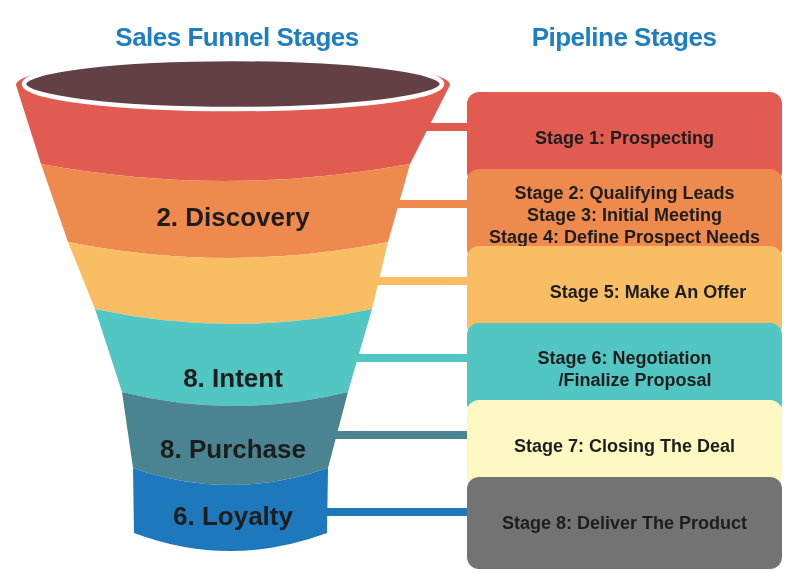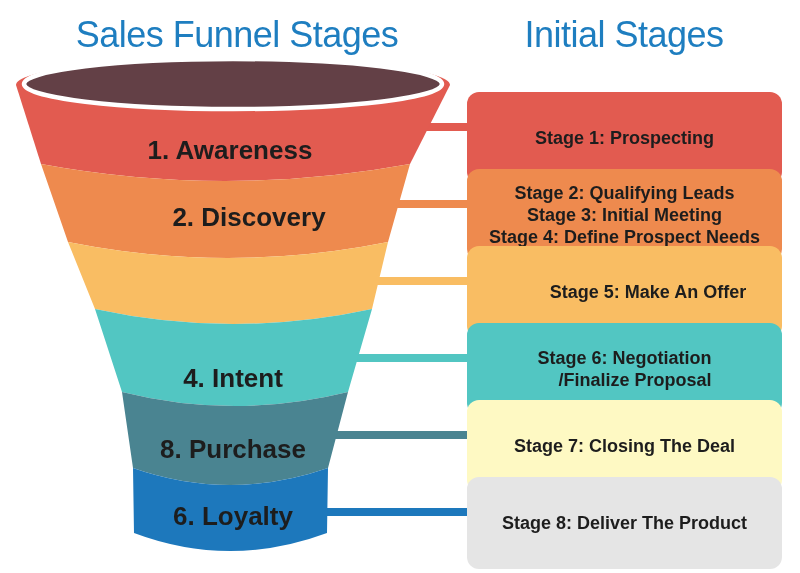--- a/index.html
+++ b/index.html
@@ -6,24 +6,24 @@
   .canvas {
     position: relative;
     width: 800px;
     height: 573px;
     background: #ffffff;
     overflow: hidden;
     font-family: "Liberation Sans", sans-serif;
   }
   .title {
     position: absolute;
-    top: 14px;
+    top: 22px;
     transform: translateX(-50%);
-    font-size: 36px;
-    font-weight: 400;
+    font-size: 26px;
+    font-weight: 700;
     letter-spacing: -0.5px;
     white-space: nowrap;
   }
   .title-left { left: 237px; }
   .title-right { left: 624px; }
 
   .funnel-svg { position: absolute; left: 0; top: 0; z-index: 2; }
 
   .funnel-label {
     position: absolute;
@@ -59,42 +59,41 @@
     white-space: pre-line;
     padding: 0 6px;
   }
 </style>
 </head>
 <body>
 
 <div class="canvas">
 
   <div class="title title-left" style="color: rgb(30, 126, 192);">Sales Funnel Stages</div>
-  <div class="title title-right" style="color: rgb(30, 126, 192);">Initial Stages</div>
+  <div class="title title-right" style="color: rgb(30, 126, 192);">Pipeline Stages</div>
 
   <div class="connector" style="left: 310px; top: 123px; width: 165px; background: rgb(226, 91, 80);"></div>
   <div class="connector" style="left: 310px; top: 200px; width: 165px; background: rgb(238, 138, 78);"></div>
   <div class="connector" style="left: 310px; top: 277px; width: 165px; background: rgb(249, 189, 99);"></div>
   <div class="connector" style="left: 300px; top: 354px; width: 175px; background: rgb(82, 198, 194);"></div>
   <div class="connector" style="left: 300px; top: 431px; width: 175px; background: rgb(74, 132, 145);"></div>
   <div class="connector" style="left: 290px; top: 508px; width: 185px; background: rgb(29, 120, 188);"></div>
 
   <svg class="funnel-svg" width="470" height="573" viewBox="0 0 470 573">
     <path d="M 16 85 A 217 27 0 0 1 450 85 L 410 164 Q 225 198 41 164 Z" fill="#E25B50"></path>
     <path d="M 41 164 Q 225 198 410 164 L 388 242 Q 228 274 68 242 Z" fill="#EE8A4E"></path>
     <path d="M 68 242 Q 228 274 388 242 L 372 309 Q 233 339 95 309 Z" fill="#F9BD63"></path>
     <path d="M 95 309 Q 233 339 372 309 L 348 392 Q 234 420 122 392 Z" fill="#52C6C2"></path>
     <path d="M 122 392 Q 234 420 348 392 L 328 468 Q 230 502 133 468 Z" fill="#4A8491"></path>
     <path d="M 133 468 Q 230 502 328 468 L 327 533 Q 230 569 134 533 Z" fill="#1D78BC"></path>
     <ellipse cx="233" cy="84" rx="209" ry="25" stroke="#FFFFFF" stroke-width="4.5" fill="#634046"></ellipse>
   </svg>
 
-  <div class="funnel-label" style="left: 230px; top: 150px; color: rgb(29, 29, 29);">1. Awareness</div>
-  <div class="funnel-label" style="left: 233px; top: 217px; color: rgb(29, 29, 29); margin-left: 16px;">2. Discovery</div>
-  <div class="funnel-label" style="left: 233px; top: 378px; color: rgb(29, 29, 29);">4. Intent</div>
+  <div class="funnel-label" style="left: 233px; top: 217px; color: rgb(29, 29, 29);">2. Discovery</div>
+  <div class="funnel-label" style="left: 233px; top: 378px; color: rgb(29, 29, 29);">8. Intent</div>
   <div class="funnel-label" style="left: 233px; top: 449px; color: rgb(29, 29, 29);">8. Purchase</div>
   <div class="funnel-label" style="left: 233px; top: 516px; color: rgb(29, 29, 29);">6. Loyalty</div>
 
   <div class="stage-box" style="top: 92px; background: rgb(226, 91, 80);">
     <span class="stage-label" style="color: rgb(29, 29, 29);">Stage 1: Prospecting</span>
   </div>
   <div class="stage-box" style="top: 169px; background: rgb(238, 138, 78);">
     <span class="stage-label" style="color: rgb(29, 29, 29);">Stage 2: Qualifying Leads
 Stage 3: Initial Meeting
 Stage 4: Define Prospect Needs</span>
@@ -102,17 +101,17 @@
   <div class="stage-box" style="top: 246px; background: rgb(249, 189, 99);">
     <span class="stage-label" style="color: rgb(29, 29, 29); margin-left: 47px;">Stage 5: Make An Offer</span>
   </div>
   <div class="stage-box" style="top: 323px; background: rgb(82, 198, 194); text-align: right;">
     <span class="stage-label" style="color: rgb(29, 29, 29);">Stage 6: Negotiation
 /Finalize Proposal</span>
   </div>
   <div class="stage-box" style="top: 400px; background: #fef9c3;">
     <span class="stage-label" style="color: rgb(29, 29, 29);">Stage 7: Closing The Deal</span>
   </div>
-  <div class="stage-box" style="top: 477px; background: #e5e5e5;">
+  <div class="stage-box" style="top: 477px; background: #737373;">
     <span class="stage-label" style="color: rgb(29, 29, 29);">Stage 8: Deliver The Product</span>
   </div>
 
 </div>
 
 </body></html>

